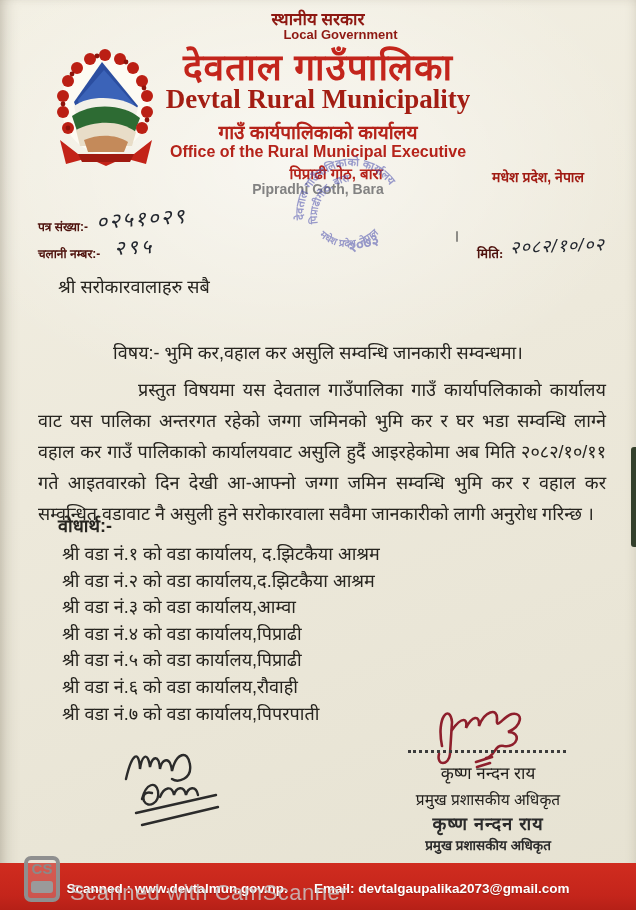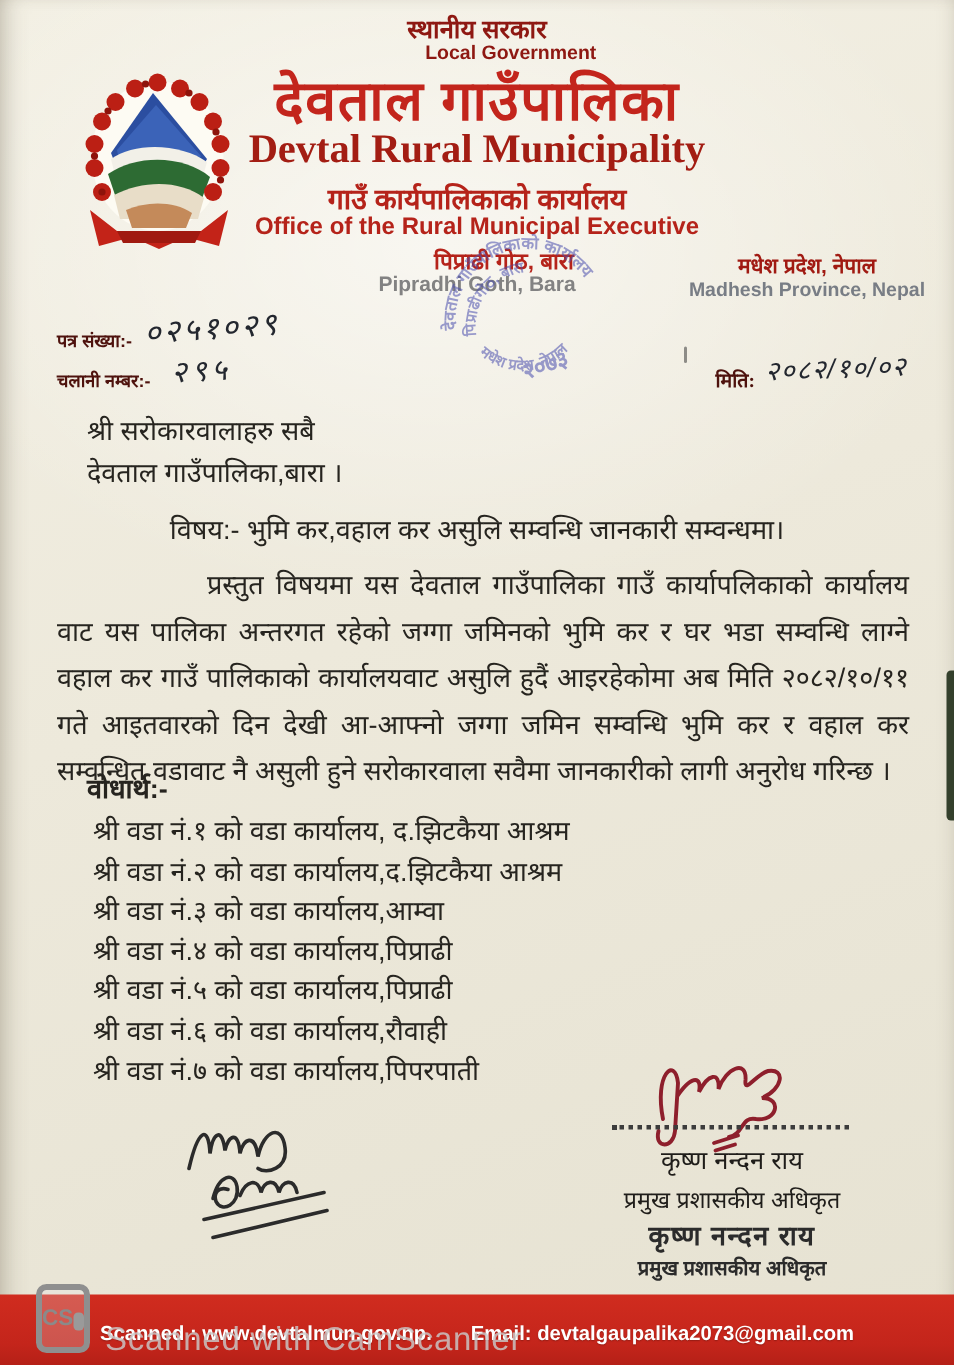--- a/index.html
+++ b/index.html
@@ -53,21 +53,21 @@
   .stamp-title{left:388px;top:836px;width:200px;text-align:center;font-size:13.5px;font-weight:bold;color:#2b2b2b;}
   
   .edge-mark{right:0;top:447px;width:5px;height:100px;background:#15240f;opacity:.85;border-radius:3px 0 0 3px;}
   
   .footer-bar{left:0;right:0;bottom:0;height:47px;background:linear-gradient(#d02c1f,#c4251b 70%,#b7migrate2318);background:linear-gradient(#d02c1f,#c4251b 70%,#b52017);}
   .footer-text{left:0;right:0;bottom:14px;text-align:center;color:#fff;font-size:13.5px;font-weight:bold;text-shadow:0 1px 1px rgba(0,0,0,.25);}
   .footer-text .gap{display:inline-block;width:26px;}
   
   .wm{left:24px;top:856px;display:flex;align-items:flex-start;gap:10px;}
   .cs-badge{width:36px;height:46px;border:4px solid #8f8f8f;border-radius:7px;box-sizing:border-box;
-    display:flex;flex-direction:row;align-items:center;background:rgba(230,230,230,.25);}
+    display:flex;flex-direction:column;align-items:center;background:rgba(230,230,230,.25);}
   .cs-badge .cs-txt{font-size:15px;font-weight:bold;color:#8a8a8a;line-height:18px;}
   .cs-badge .cs-foot{width:22px;height:12px;background:#9a9a9a;border-radius:3px;margin-top:3px;}
   .wm-text{font-size:22px;font-weight:500;color:rgba(201,201,201,.82);letter-spacing:.5px;margin-top:24px;}
   
   .round-stamp{left:281px;top:134px;width:128px;height:128px;opacity:.55;transform:rotate(-18deg);}
   .round-stamp text{fill:#4b4fae;font-weight:bold;}
 </style>
 </head>
 <body>
 
@@ -75,21 +75,20 @@
 
   <div class="abs ctr h-local-np dkred">स्थानीय सरकार</div>
   <div class="abs ctr h-local-en dkred">Local Government</div>
   <div class="abs ctr title-np">देवताल गाउँपालिका</div>
   <div class="abs ctr title-en">Devtal Rural Municipality</div>
   <div class="abs ctr h-office-np red">गाउँ कार्यपालिकाको कार्यालय</div>
   <div class="abs ctr h-office-en red">Office of the Rural Municipal Executive</div>
   <div class="abs ctr h-place-np red">पिप्राढी गोठ, बारा</div>
   <div class="abs ctr h-place-en">Pipradhi Goth, Bara</div>
   <div class="abs prov prov-np">मधेश प्रदेश, नेपाल</div>
-  <div class="abs prov prov-en">Madhesh Province, Nepal</div>
 
   <svg class="abs" style="left:50px;top:36px;" width="112" height="142" viewBox="0 0 112 142">
     <ellipse cx="55" cy="68" rx="44" ry="50" fill="#fdfbf3"></ellipse>
 
     <polygon points="24,66 52,26 88,70 80,84 30,82" fill="#2b4ea0"></polygon>
     <path d="M28 64 L54 34 L84 68 L80 76 L30 74 Z" fill="#3b63b8"></path>
     <path d="M24 70 C40 58 72 60 88 72 L84 86 L28 86 Z" fill="#f2f0e8"></path>
     <path d="M22 80 C42 66 74 68 90 82 L84 98 L28 98 Z" fill="#2d6b33"></path>
     <path d="M26 94 C46 84 70 84 86 96 L82 110 L30 110 Z" fill="#e8ddc8"></path>
     <path d="M34 104 C48 98 66 98 78 106 L74 116 L38 116 Z" fill="#c48a5a"></path>
@@ -137,21 +136,20 @@
 
   <div class="abs lbl ref-lbl">पत्र संख्या:-</div>
   <div class="abs hand ref-val">०२५१०२९</div>
   <div class="abs lbl disp-lbl">चलानी नम्बर:-</div>
   <div class="abs hand disp-val">२९५</div>
   <div class="abs lbl date-lbl">मिति:</div>
   <div class="abs hand date-val">२०८२/१०/०२</div>
   <div class="abs stray"></div>
 
   <div class="abs txt recip1">श्री सरोकारवालाहरु सबै</div>
-  <div class="abs txt recip2">देवताल गाउँपालिका,बारा ।</div>
 
   <div class="abs txt subject">विषय:- भुमि कर,वहाल कर असुलि सम्वन्धि जानकारी सम्वन्धमा।</div>
 
   <div class="abs txt bodytxt">प्रस्तुत विषयमा यस देवताल गाउँपालिका गाउँ कार्यापलिकाको कार्यालय वाट यस पालिका अन्तरगत रहेको जग्गा जमिनको भुमि कर र घर भडा सम्वन्धि लाग्ने वहाल कर गाउँ पालिकाको कार्यालयवाट असुलि हुदैं आइरहेकोमा अब मिति २०८२/१०/११ गते आइतवारको दिन देखी आ-आफ्नो जग्गा जमिन सम्वन्धि भुमि कर र वहाल कर सम्वन्धित वडावाट नै असुली हुने सरोकारवाला सवैमा जानकारीको लागी अनुरोध गरिन्छ ।</div>
 
   <div class="abs txt bodharth">वोधार्थ:-</div>
   <div class="abs txt wards">
     <div>श्री वडा नं.१ को वडा कार्यालय, द.झिटकैया आश्रम</div>
     <div>श्री वडा नं.२ को वडा कार्यालय,द.झिटकैया आश्रम</div>
     <div>श्री वडा नं.३ को वडा कार्यालय,आम्वा</div>

